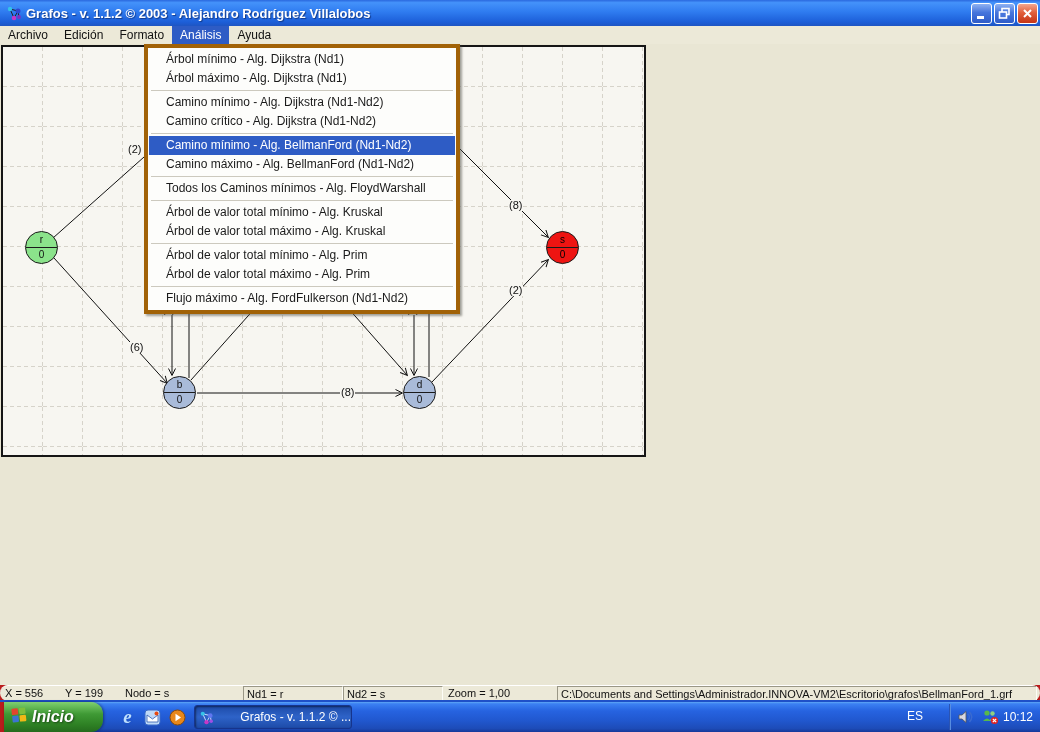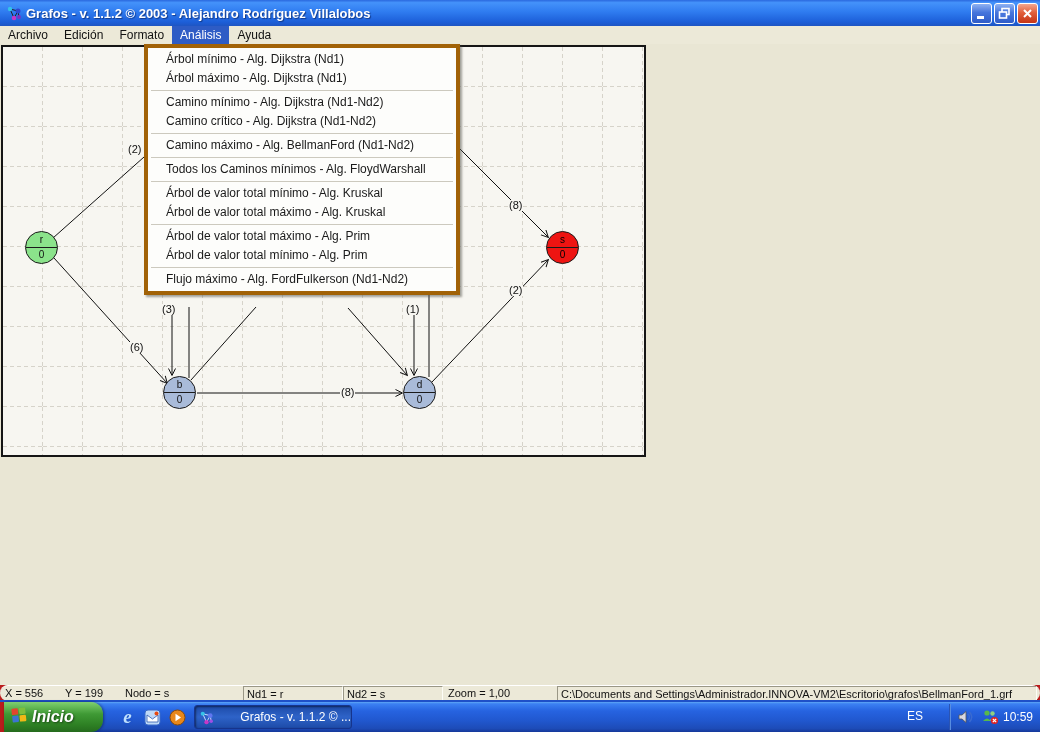--- a/index.html
+++ b/index.html
@@ -179,29 +179,30 @@
     </div>
   </div>
 
   <div class="popup">
     <div class="mi">Árbol mínimo - Alg. Dijkstra (Nd1)</div>
     <div class="mi">Árbol máximo - Alg. Dijkstra (Nd1)</div>
     <div class="msep"></div>
     <div class="mi">Camino mínimo - Alg. Dijkstra (Nd1-Nd2)</div>
     <div class="mi">Camino crítico - Alg. Dijkstra (Nd1-Nd2)</div>
     <div class="msep"></div>
+    <div class="mi sel">Camino mínimo - Alg. BellmanFord (Nd1-Nd2)</div>
     <div class="mi">Camino máximo - Alg. BellmanFord (Nd1-Nd2)</div>
     <div class="msep"></div>
     <div class="mi">Todos los Caminos mínimos - Alg. FloydWarshall</div>
     <div class="msep"></div>
     <div class="mi">Árbol de valor total mínimo - Alg. Kruskal</div>
     <div class="mi">Árbol de valor total máximo - Alg. Kruskal</div>
     <div class="msep"></div>
+    <div class="mi">Árbol de valor total mínimo - Alg. Prim</div>
     <div class="mi">Árbol de valor total máximo - Alg. Prim</div>
-    <div class="mi">Árbol de valor total mínimo - Alg. Prim</div>
     <div class="msep"></div>
     <div class="mi">Flujo máximo - Alg. FordFulkerson (Nd1-Nd2)</div>
   </div>
 
   <div class="statusbar">
     <span class="sb" style="left:5px">X = 556</span>
     <span class="sb" style="left:65px">Y = 199</span>
     <span class="sb" style="left:125px">Nodo = s</span>
     <span class="sbpanel" style="left:243px;width:92px">Nd1 = r</span>
     <span class="sbpanel" style="left:343px;width:92px">Nd2 = s</span>
@@ -266,15 +267,15 @@
     <span class="tray-icon" style="left:977px">
       <svg width="18" height="16" viewBox="0 0 18 16">
         <circle cx="6" cy="4" r="2.6" fill="#58B84A"></circle>
         <path d="M2 12 Q6 7 10 12 Z" fill="#58B84A"></path>
         <circle cx="11.5" cy="4.5" r="2.2" fill="#8FD080"></circle>
         <path d="M8.5 11.5 Q11.5 7.5 15 11.5 Z" fill="#8FD080"></path>
         <circle cx="13.5" cy="11.5" r="3.6" fill="#E02222"></circle>
         <path d="M11.8 9.8 L15.2 13.2 M15.2 9.8 L11.8 13.2" stroke="#fff" stroke-width="1.2"></path>
       </svg>
     </span>
-    <span class="clock">10:59</span>
+    <span class="clock">10:12</span>
   </div>
 </div>
 
 </body></html>

